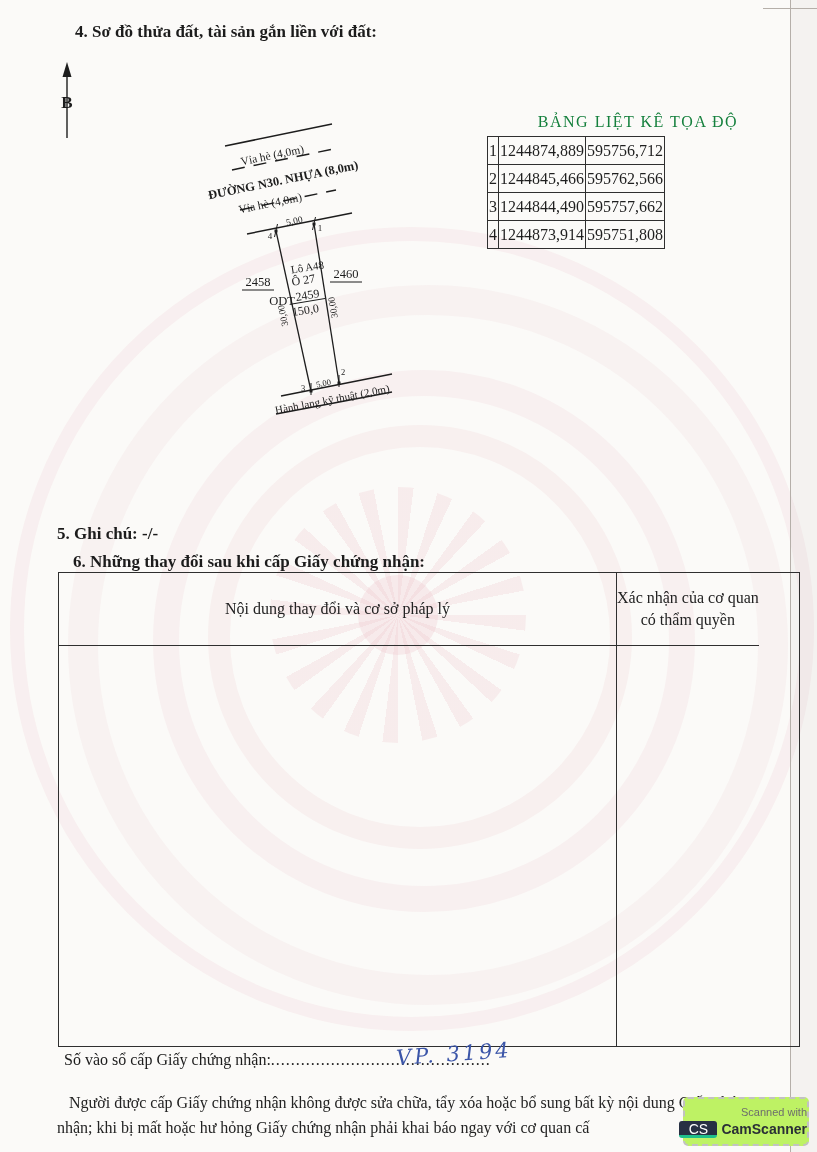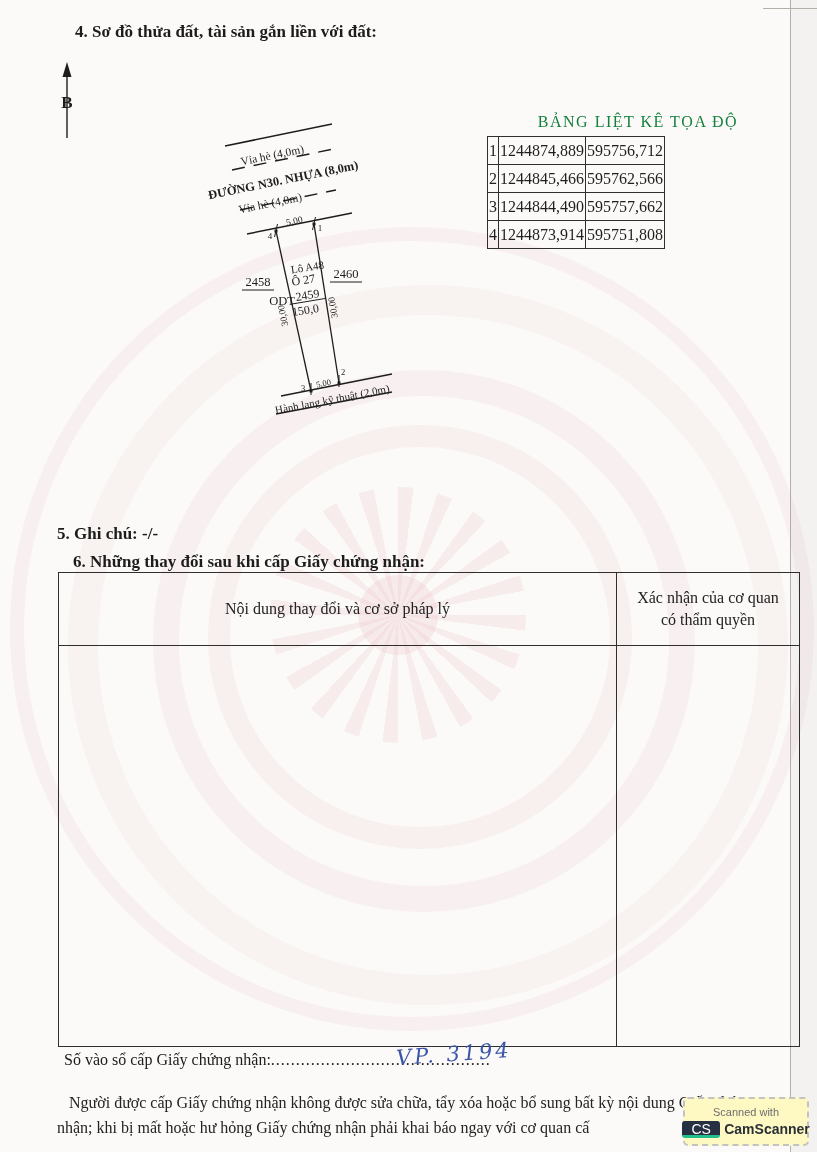--- a/index.html
+++ b/index.html
@@ -23,33 +23,33 @@
   
   .coord-title{left:487px;top:113px;width:302px;text-align:center;font-size:16px;letter-spacing:1.5px;color:#15803d;}
   table.coord{position:absolute;left:487px;top:136px;border-collapse:collapse;}
   table.coord th,table.coord td{border:1.6px solid #2f2f2f;text-align:center;font-weight:normal;font-size:16px;color:#1f1f1f;}
   table.coord th{height:39px;line-height:1.1;white-space:pre-line;font-size:15.5px;}
   table.coord td{height:25px;}
   .c0{width:88px;} .c1{width:108px;} .c2{width:104px;}
   
   .chg{left:38px;top:572px;width:740px;height:473px;border:1.6px solid #2f2f2f;display:flex;margin-left:20px;}
   .chg .colA{width:557px;border-right:1.6px solid #2f2f2f;display:flex;flex-direction:column;}
-  .chg .colB{flex:1;display:flex;flex-direction:column;}
+  .chg .colB{flex:1;display:flex;}
   .chg .hdr{height:72px;border-bottom:1.6px solid #2f2f2f;display:flex;align-items:center;justify-content:center;
             text-align:center;font-size:16px;white-space:pre-line;line-height:1.35;color:#222;}
   .chg .bodycell{flex:1;}
   
   .regline{left:64px;top:1051px;font-size:16px;white-space:nowrap;}
   .dots{letter-spacing:1px;}
   .handwriting{left:396px;top:1042px;font-size:21px;font-style:italic;color:#3b55a8;
                transform:rotate(-4deg);letter-spacing:3px;font-family:"DejaVu Serif",serif;}
   .note{left:57px;top:1090px;width:700px;font-size:16px;line-height:25px;color:#232323;text-indent:12px;}
   
-  .csbadge{left:683px;top:1097px;width:126px;height:49px;background:#fef9c3;border:2px dashed #c2c2c2;
-           border-radius:5px;box-sizing:border-box;display:flex;flex-direction:column;align-items:center;
+  .csbadge{left:683px;top:1097px;width:126px;height:49px;background:#bef264;border:2px dashed #c2c2c2;
+           border-radius:5px;box-sizing:border-box;display:flex;flex-direction:column;align-items:flex-end;
            justify-content:center;gap:3px;font-family:"Liberation Sans","DejaVu Sans",sans-serif;}
   .cs-line1{font-size:11px;color:#6d6d6d;}
   .cs-row{display:flex;align-items:center;gap:4px;}
   .cs-logo{width:38px;height:17px;border-radius:3px;background:linear-gradient(to top,#1fc08b 3px,#273043 3px);
            color:#fff;font-size:14px;font-weight:normal;display:flex;align-items:center;justify-content:center;}
   .cs-brand{font-size:14px;font-weight:bold;color:#2a2f36;}
   
   .edge-v{left:790px;top:0;width:1px;height:1152px;background:#b5afa9;}
   .edge-strip{left:791px;top:0;width:26px;height:1152px;background:rgba(198,192,186,0.12);}
   .edge-h{left:763px;top:8px;width:54px;height:1px;background:#b5afa9;}

